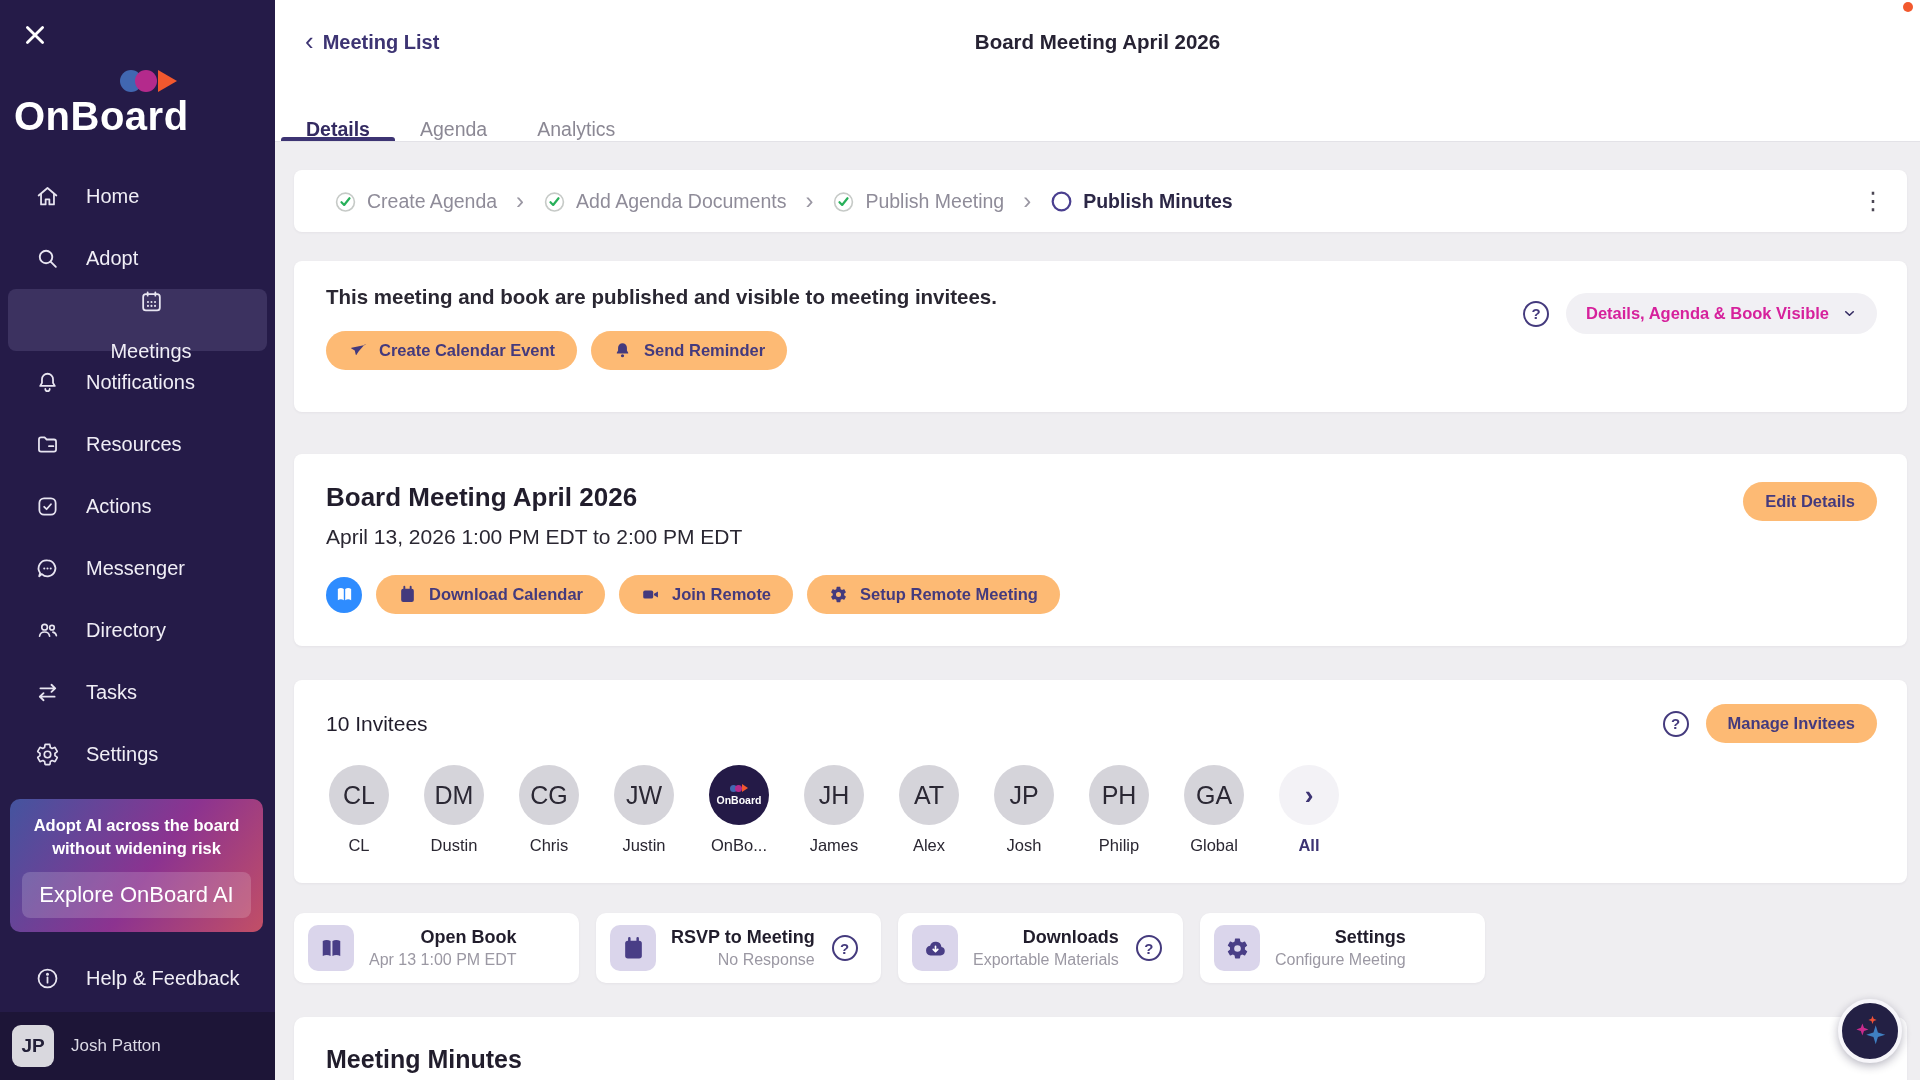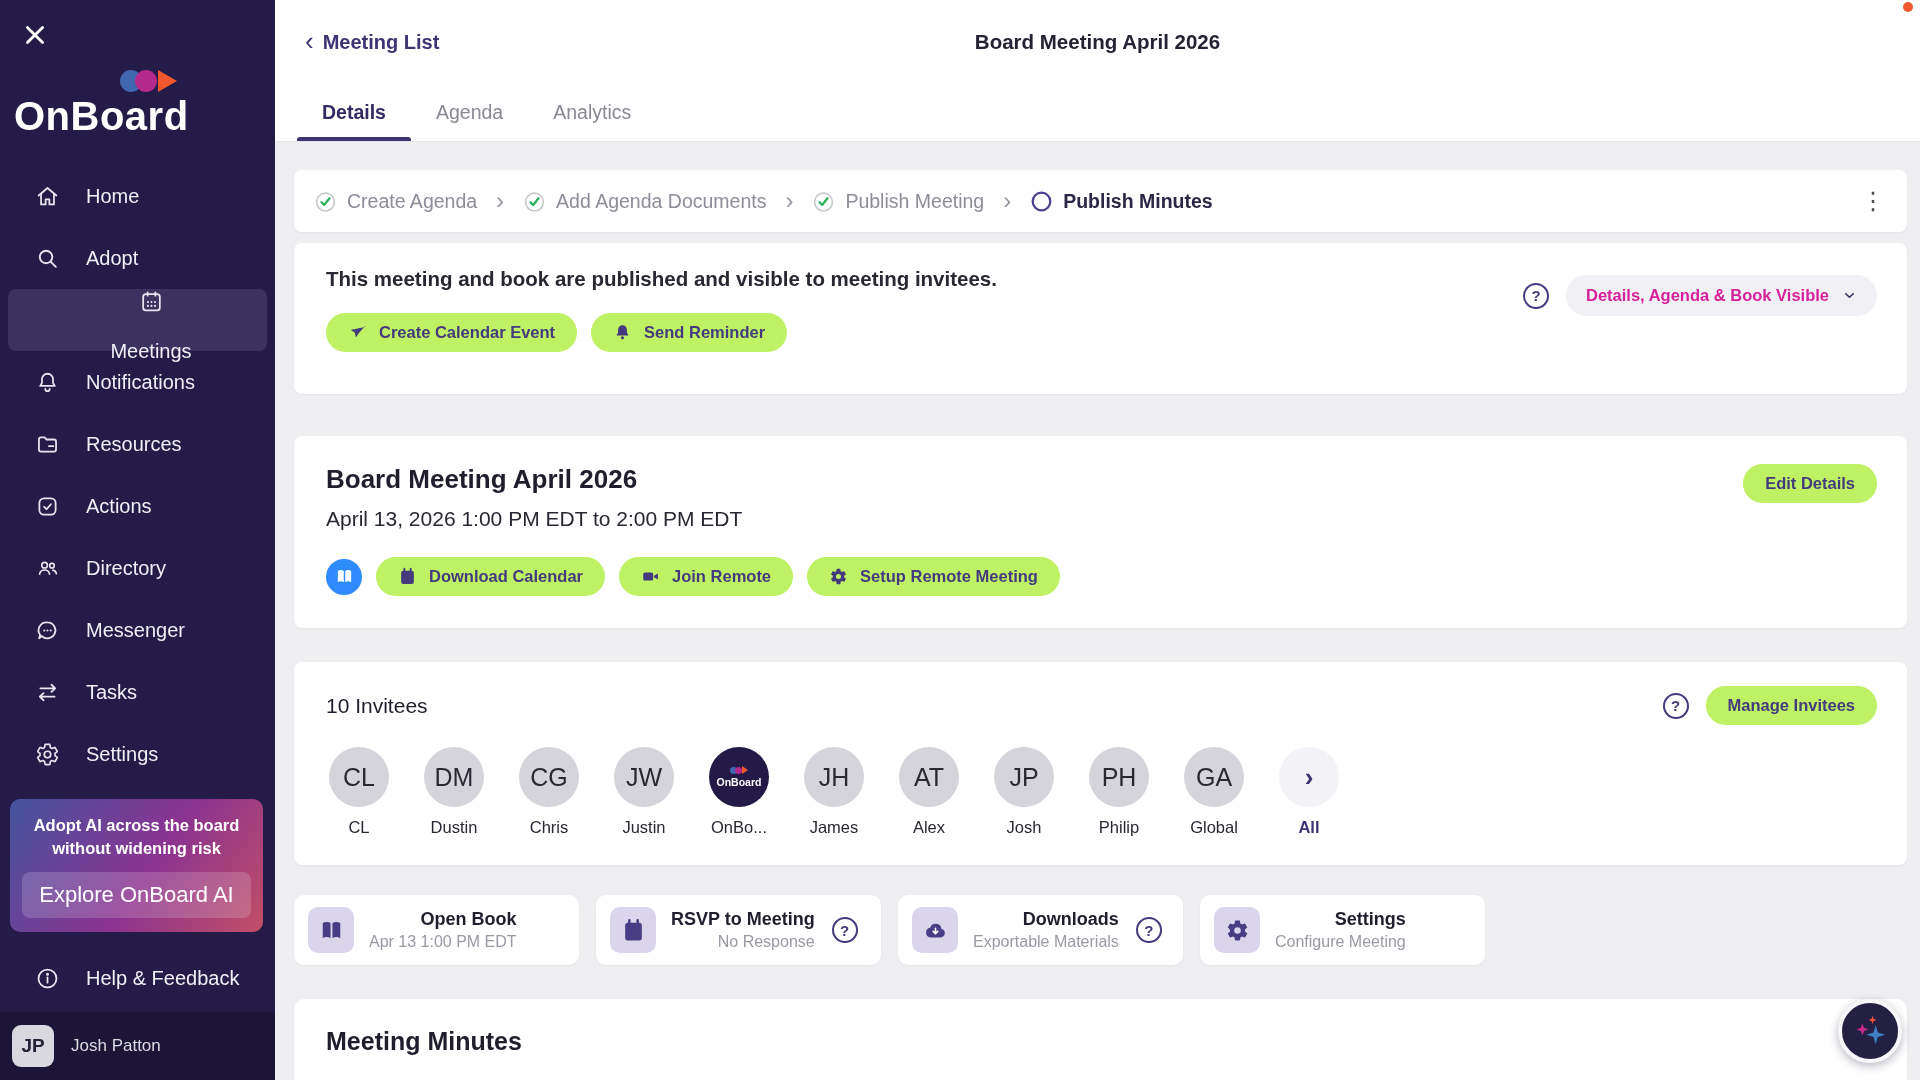--- a/index.html
+++ b/index.html
@@ -63,52 +63,52 @@
   .main { flex:1; display:flex; flex-direction:column; min-width:0; }
 
   .header { background:#ffffff; border-bottom:1px solid #e3e2e7; }
   .header-top { height:84px; display:flex; align-items:center; padding:0 30px; position:relative; }
   .back-link { display:flex; align-items:center; gap:9px; color:#3d3473; font-size:20px; font-weight:600; cursor:pointer; }
   .back-chev { font-size:26px; font-weight:400; line-height:1; margin-top:-3px; }
   .page-title {
     position:absolute; left:50%; transform:translateX(-50%);
     font-size:20.5px; font-weight:700; color:#262233;
   }
-  .tabs { display:flex; padding:0 22px; height:57px; }
+  .tabs { display:flex; padding:0 6px; height:57px;align-items:flex-end; }
   .tab {
     padding:0 25px; display:flex; align-items:center; font-size:19.5px;
     color:#8b8894; font-weight:500; position:relative; cursor:pointer;
   }
   .tab.active { color:#332a61; font-weight:700; }
   .tab.active::after {
     content:""; position:absolute; left:0; right:0; bottom:0; height:4px;
     background:#3d3473; border-radius:3px 3px 0 0;
   }
 
   .content { flex:1; padding:28px 13px 0 19px; overflow:hidden; }
 
   .card {
     background:#ffffff; border-radius:8px;
     box-shadow:0 1px 3px rgba(30,25,60,0.05);
   }
 
   
-  .steps-bar { height:62px; display:flex; align-items:center; padding:0 12px 0 20px; margin-bottom:11px; }
+  .steps-bar { height:62px; display:flex; align-items:center; padding:0 12px 0 40px; margin-bottom:29px; }
   .step { display:flex; align-items:center; gap:10px; font-size:19.5px; color:#8f8c99; }
   .step.current { color:#2c2746; font-weight:700; }
   .step .sicon { width:23px; height:23px; }
   .step-sep { margin:0 19px; color:#9a97a3; font-size:24px; line-height:1; }
   .kebab { margin-left:auto; width:44px; text-align:center; font-size:24px; color:#4b4653; cursor:pointer; }
 
   
   .pub-card { padding:24px 30px 42px 32px; margin-bottom:42px; display:flex; justify-content:space-between; align-items:flex-start; }
   .pub-msg { font-size:20.5px; font-weight:700; color:#2a2732; }
   .btn-row { display:flex; align-items:center; gap:14px; margin-top:22px; }
   .pill {
-    display:inline-flex; align-items:center; gap:12px; background:#bef264;
+    display:inline-flex; align-items:center; gap:12px; background:#fdba74;
     border-radius:21px; padding:10px 22px; color:#443a7d; font-size:16.5px;
     font-weight:600; cursor:pointer; white-space:nowrap;
   }
   .pill .picon { width:19px; height:19px; }
   .pub-right { display:flex; align-items:center; gap:17px; margin-top:8px; }
   .qmark {
     width:26px; height:26px; border:2px solid #443a7d; border-radius:50%;
     color:#443a7d; font-size:15px; font-weight:700;
     display:flex; align-items:center; justify-content:center; cursor:pointer; flex:none;
   }
@@ -367,32 +367,32 @@
       <span class="nicon">
           <svg viewBox="0 0 24 24" width="25" height="25">
             <use href="#i-check-sq"></use>
           </svg>
         </span>
       <span>Actions</span>
     </div>
     <div class="nav-item">
       <span class="nicon">
           <svg viewBox="0 0 24 24" width="25" height="25">
+            <use href="#i-chat"></use>
+          </svg>
+        </span>
+      <span>Messenger</span>
+    </div>
+    <div class="nav-item">
+      <span class="nicon">
+          <svg viewBox="0 0 24 24" width="25" height="25">
             <use href="#i-people"></use>
           </svg>
         </span>
       <span>Directory</span>
-    </div>
-    <div class="nav-item">
-      <span class="nicon">
-          <svg viewBox="0 0 24 24" width="25" height="25">
-            <use href="#i-chat"></use>
-          </svg>
-        </span>
-      <span>Messenger</span>
     </div>
     <div class="nav-item">
       <span class="nicon">
           <svg viewBox="0 0 24 24" width="25" height="25">
             <use href="#i-swap"></use>
           </svg>
         </span>
       <span>Tasks</span>
     </div>
     <div class="nav-item">

